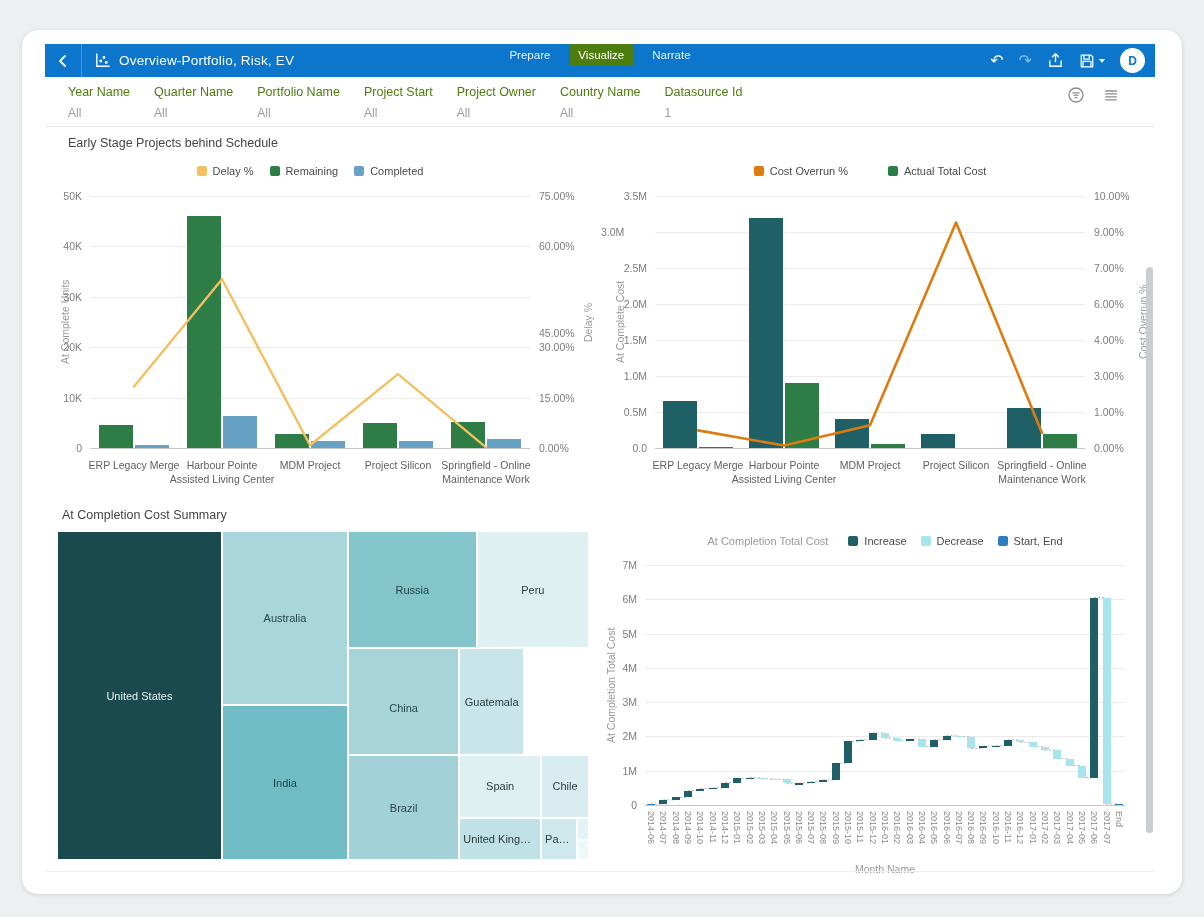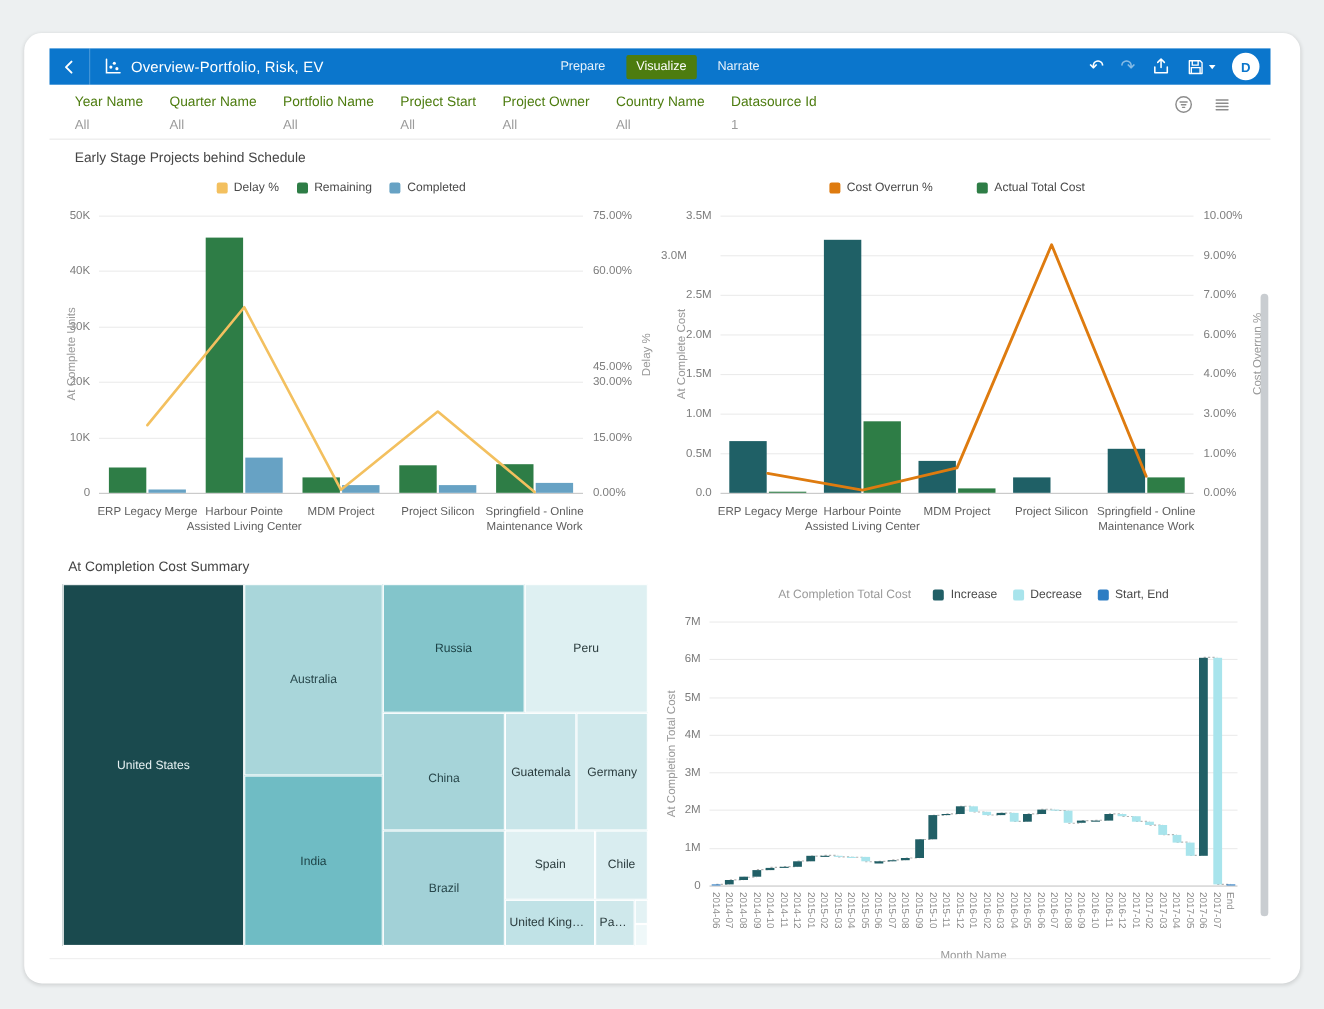--- a/index.html
+++ b/index.html
@@ -6,21 +6,21 @@
     font-family:"Liberation Sans","DejaVu Sans",sans-serif;}
   .card{position:absolute;left:22px;top:30px;width:1160px;height:864px;background:#fff;
     border-radius:16px;box-shadow:0 1px 4px rgba(0,0,0,.14);}
   
   .topbar{position:absolute;left:23px;top:14px;width:1110px;height:33px;background:#0b76cc;
     display:flex;align-items:center;color:#fff;}
   .back{width:36px;height:33px;display:flex;align-items:center;justify-content:center;cursor:pointer;}
   .tbsep{width:1px;height:33px;background:rgba(255,255,255,.25);}
   .wbicon{margin:0 8px 0 12px;display:flex;}
   .wbtitle{font-size:13.5px;letter-spacing:.2px;}
-  .tabs{position:absolute;left:50%;transform:translateX(-50%);display:flex;align-items:center;gap:10px;height:100%;}
+  .tabs{position:absolute;left:50%;transform:translateX(-50%);display:flex;align-items:flex-start;gap:10px;height:100%;}
   .tab{font-size:11.5px;padding:5px 9px;color:#e8f2fb;cursor:pointer;border-radius:2px;}
   .tab.active{background:#4d7c0f;color:#fff;}
   .actions{position:absolute;right:10px;top:0;height:33px;display:flex;align-items:center;gap:15px;}
   .icon-btn{display:flex;align-items:center;cursor:pointer;font-size:16px;line-height:1;color:#fff;}
   .redo{opacity:.5;}
   .saveg{display:flex;align-items:center;gap:4px;cursor:pointer;}
   .caret{width:0;height:0;border-left:3.5px solid transparent;border-right:3.5px solid transparent;border-top:4px solid #fff;}
   .avatar{width:25px;height:25px;border-radius:50%;background:#fff;color:#0b76cc;font-size:12px;font-weight:bold;
     display:flex;align-items:center;justify-content:center;cursor:pointer;}
   
@@ -273,23 +273,20 @@
         <span class="tmlabel" style="color: rgb(29, 67, 71);">Russia</span>
       </div>
       <div class="tmcell" style="left: 78.9%; top: 0%; width: 21.1%; height: 35.6%; background: rgb(222, 240, 242);">
         <span class="tmlabel" style="color: rgb(43, 60, 62);">Peru</span>
       </div>
       <div class="tmcell" style="left: 54.7%; top: 35.6%; width: 20.9%; height: 32.5%; background: rgb(166, 212, 217);">
         <span class="tmlabel" style="color: rgb(40, 71, 75); margin-top: 13px;">China</span>
       </div>
       <div class="tmcell" style="left: 75.6%; top: 35.6%; width: 12.2%; height: 32.5%; background: rgb(200, 229, 233);">
         <span class="tmlabel" style="color: rgb(43, 60, 62);">Guatemala</span>
-      </div>
-      <div class="tmcell" style="left: 87.8%; top: 35.6%; width: 12.2%; height: 32.5%; background: rgb(208, 233, 236);">
-        <span class="tmlabel" style="color: rgb(43, 60, 62);">Germany</span>
       </div>
       <div class="tmcell" style="left: 54.7%; top: 68.1%; width: 20.9%; height: 31.9%; background: rgb(162, 209, 215);">
         <span class="tmlabel" style="color: rgb(40, 71, 75);">Brazil</span>
       </div>
       <div class="tmcell" style="left: 75.6%; top: 68.1%; width: 15.4%; height: 19.1%; background: rgb(223, 240, 242);">
         <span class="tmlabel" style="color: rgb(43, 60, 62);">Spain</span>
       </div>
       <div class="tmcell" style="left: 91%; top: 68.1%; width: 9%; height: 19.1%; background: rgb(217, 237, 240);">
         <span class="tmlabel" style="color: rgb(43, 60, 62);">Chile</span>
       </div>

